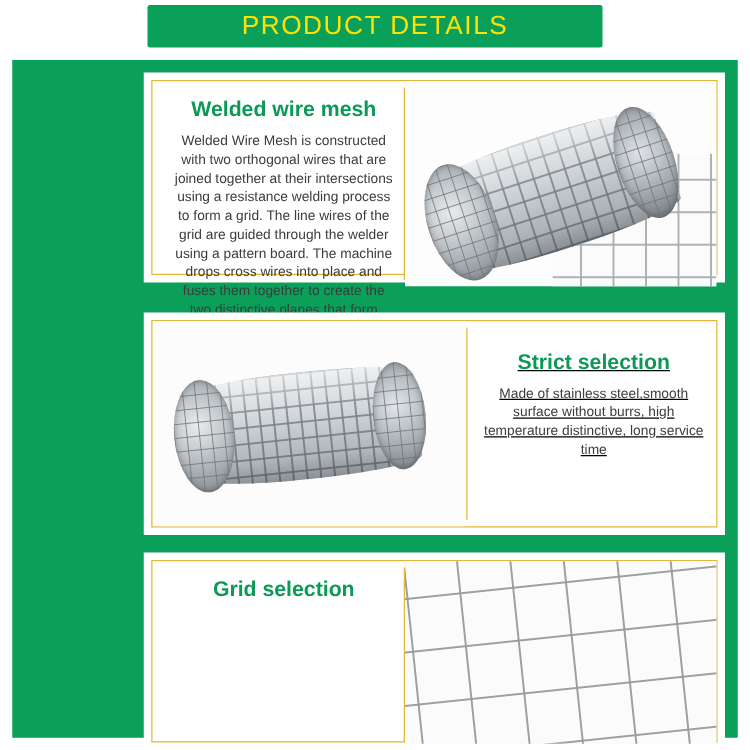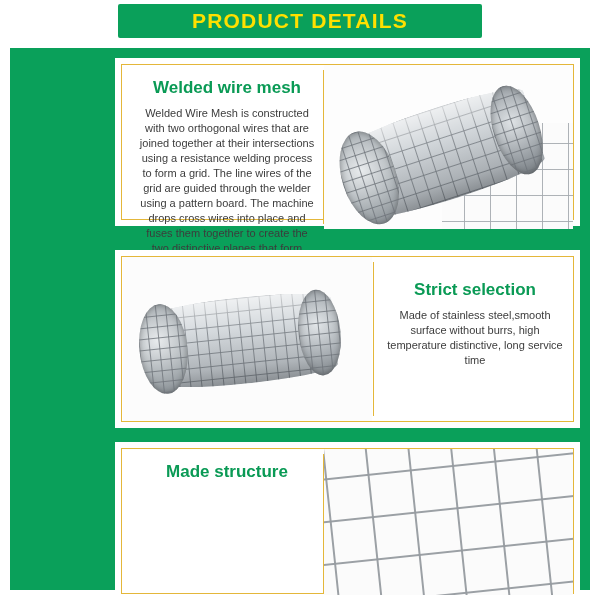--- a/index.html
+++ b/index.html
@@ -59,21 +59,21 @@
   .header-title {
     position: absolute;
     left: 0;
     top: 0;
     width: 364px;
     height: 34px;
     line-height: 34px;
     text-align: center;
     color: #ffe000;
     font-size: 21px;
-    font-weight: bold;
+    font-weight: normal;
     letter-spacing: 1.2px;
     font-family: "Liberation Sans", sans-serif;
   }
   
   .card {
     position: absolute;
     background: #ffffff;
     box-sizing: border-box;
   }
   .card .inner-border {
@@ -231,31 +231,31 @@
           <div class="roll-end-mesh"></div>
         </div>
         <div class="roll-end" style="left:170px; top:26px; width:42px; height:86px; background:radial-gradient(circle at 45% 40%, #e2e6e9, #a3a9ae 60%, #757b80);">
           <div class="roll-end-mesh"></div>
         </div>
       </div>
     </div>
 
     <div class="divider" style="left:258px; top:12px; height:154px;"></div>
 
-    <div class="card-text center-text" style="left:270px; top:30px; width:180px;">
+    <div class="card-text center-text" style="left:270px; top:30px; width:180px;text-decoration:underline;">
       <div class="card-title">Strict selection</div>
       <div class="card-body">Made of stainless steel,smooth surface without burrs, high temperature distinctive, long service time</div>
     </div>
   </div>
 
   <div class="card" style="left:115px; top:442px; width:465px; height:158px;">
     <div class="inner-border"></div>
 
     <div class="card-text center-text" style="left:22px; top:20px; width:180px;">
-      <div class="card-title">Made structure</div>
+      <div class="card-title">Grid selection</div>
     </div>
 
     <div class="divider" style="left:208px; top:12px; height:140px;"></div>
 
     <div class="img-box" style="left:209px; top:7px; width:249px; height:146px;">
       <div class="bg-wall" style="background:#f8f9fa;"></div>
       <div class="mesh-flat tilt"></div>
     </div>
   </div>
 

